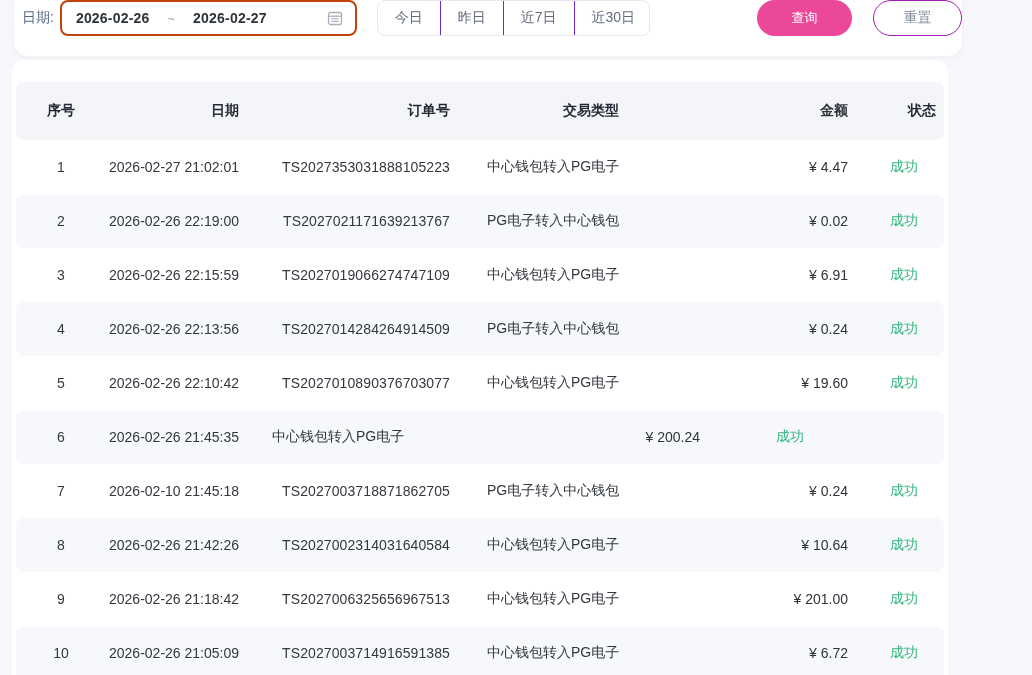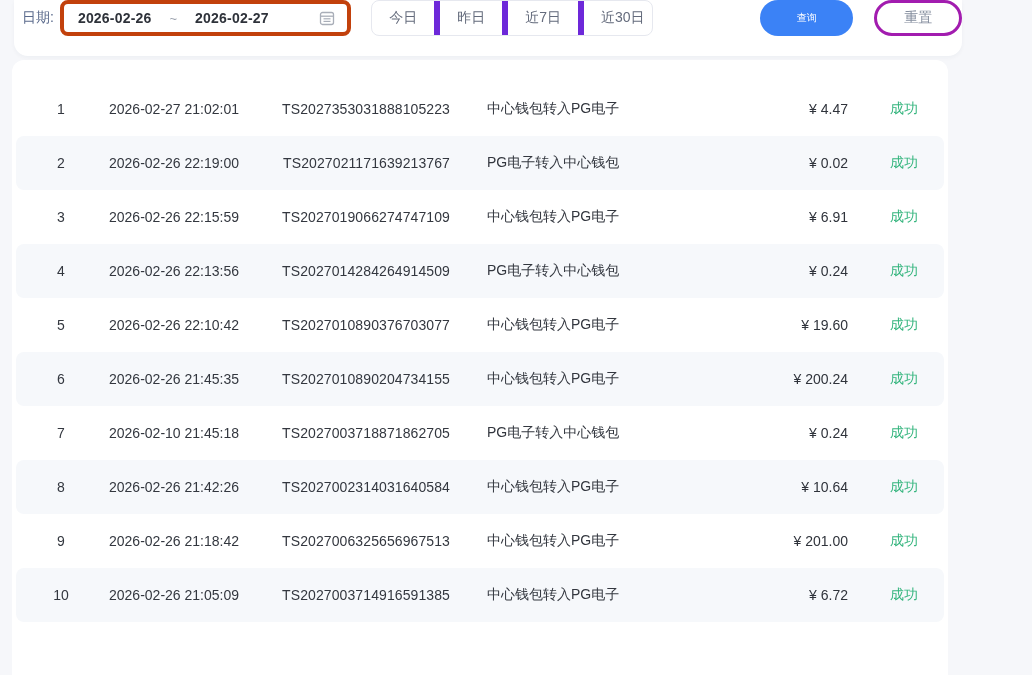--- a/index.html
+++ b/index.html
@@ -27,21 +27,21 @@
   }
   .date-label {
     margin-left: 8px;
     font-size: 14px;
     color: #5a6a8c;
     white-space: nowrap;
   }
   .date-picker {
     margin-left: 6px;
     width: 300px; height: 36px;
-    border: 4px solid #c2410c;
+    border: 2px solid #c2410c;
     border-radius: 8px;
     background: #fff;
     display: flex; align-items: center;
     padding: 0 12px 0 14px;
     cursor: pointer;
   }
   .date-val {
     font-size: 14px; font-weight: 600; color: #2e323a;
     letter-spacing: 0.2px;
   }
@@ -59,35 +59,35 @@
   }
   .quick-btn {
     border: none; background: transparent;
     font-family: inherit;
     font-size: 14px; color: #646b7c;
     padding: 0 17px;
     display: flex; align-items: center;
     cursor: pointer;
     white-space: nowrap;
   }
-  .quick-btn + .quick-btn { border-left: 6px solid #6d28d9; }
+  .quick-btn + .quick-btn { border-left: 1px solid #6d28d9; }
 
   .btn-query {
     margin-left: 107px;
     width: 96px; height: 36px;
     border: none; border-radius: 18px;
-    background: #3b82f6;
-    color: #ffffff; font-size: 10px;
+    background: #ec4899;
+    color: #ffffff; font-size: 13px;
     font-family: inherit;
     cursor: pointer;
   }
   .btn-reset {
     margin-left: 21px;
     width: 90px; height: 36px;
-    border: 3px solid #a21caf; border-radius: 18px;
+    border: 1px solid #a21caf; border-radius: 18px;
     background: #ffffff;
     color: #858e9e; font-size: 14px;
     font-family: inherit;
     cursor: pointer;
   }
 
   
   .card {
     position: absolute; left: 12px; top: 60px;
     width: 936px; height: 615px;
@@ -147,20 +147,28 @@
       <button class="quick-btn">近7日</button>
       <button class="quick-btn">近30日</button>
     </div>
 
     <button class="btn-query">查询</button>
     <button class="btn-reset">重置</button>
   </div>
 </div>
 
 <div class="card">
+  <div class="thead">
+    <div class="cell c-index">序号</div>
+    <div class="cell c-date">日期</div>
+    <div class="cell c-order_no">订单号</div>
+    <div class="cell c-type">交易类型</div>
+    <div class="cell c-amount">金额</div>
+    <div class="cell c-status">状态</div>
+  </div>
   <div class="tbody">
       <div class="trow">
         <div class="cell c-index">1</div>
         <div class="cell c-date">2026-02-27 21:02:01</div>
         <div class="cell c-order_no">TS2027353031888105223</div>
         <div class="cell c-type">中心钱包转入PG电子</div>
         <div class="cell c-amount">¥ 4.47</div>
         <div class="cell c-status">成功</div>
       </div>
       <div class="trow">
@@ -191,21 +199,20 @@
         <div class="cell c-index">5</div>
         <div class="cell c-date">2026-02-26 22:10:42</div>
         <div class="cell c-order_no">TS2027010890376703077</div>
         <div class="cell c-type">中心钱包转入PG电子</div>
         <div class="cell c-amount">¥ 19.60</div>
         <div class="cell c-status">成功</div>
       </div>
       <div class="trow">
         <div class="cell c-index">6</div>
         <div class="cell c-date">2026-02-26 21:45:35</div>
-        <div class="cell c-order_no">TS2027010890204734155</div>
         <div class="cell c-type">中心钱包转入PG电子</div>
         <div class="cell c-amount">¥ 200.24</div>
         <div class="cell c-status">成功</div>
       </div>
       <div class="trow">
         <div class="cell c-index">7</div>
         <div class="cell c-date">2026-02-10 21:45:18</div>
         <div class="cell c-order_no">TS2027003718871862705</div>
         <div class="cell c-type">PG电子转入中心钱包</div>
         <div class="cell c-amount">¥ 0.24</div>

